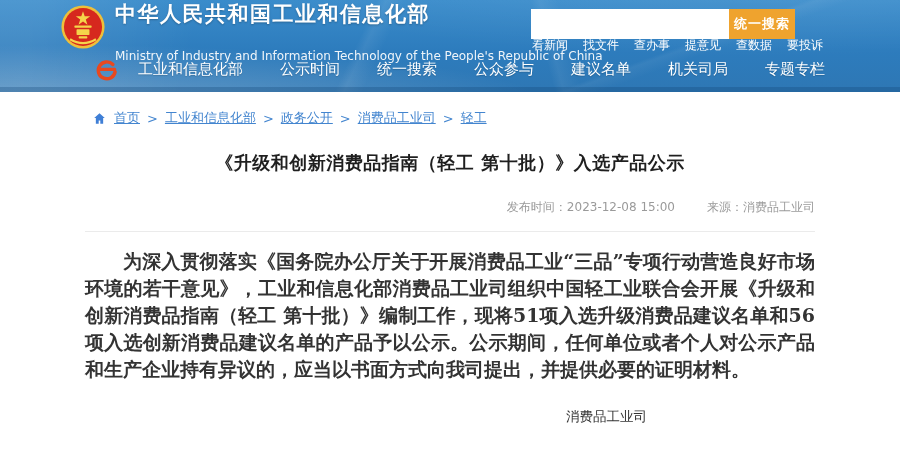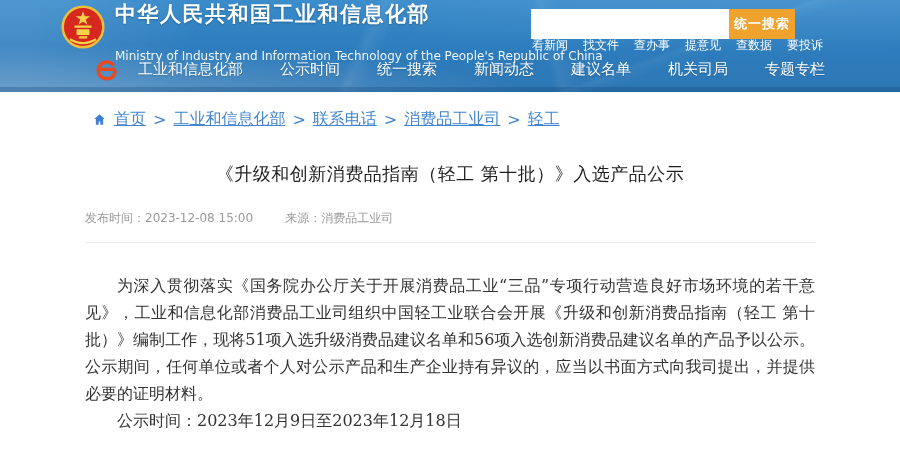--- a/index.html
+++ b/index.html
@@ -39,35 +39,35 @@
   .quick-links a { color:#fff; font-size:12px; text-decoration:none; white-space:nowrap; }
 
   .nav-bar { position:absolute; left:0; right:0; top:52px; height:35px;
     display:flex; align-items:center; padding-left:94px; z-index:2; }
   .nav-logo { width:26px; height:26px; margin-right:18px; flex:0 0 auto; }
   .nav-item { color:#fff; font-size:15px; text-decoration:none; margin-right:37px;
     white-space:nowrap; text-shadow:0 1px 1px rgba(0,0,0,0.18); }
 
   
   .breadcrumb { display:flex; align-items:center; gap:7px; margin:17px 0 0 93px;
-    font-size:16px; }
+    font-size:13px; }
   .crumb { color:#4385cf; text-decoration:underline; cursor:pointer; }
   .crumb-sep { color:#4385cf; text-decoration:none; }
   .home-icon { width:13px; height:13px; margin-right:1px; }
 
   
   .article { padding:0 85px; }
-  .article-title { text-align:center; font-size:18px; font-weight:normal; color:#1f1f1f;
-    margin-top:32px; letter-spacing:0.5px; }
-  .article-meta { text-align:left; font-size:12px; color:#9a9a9a; margin-top:24px; }
+  .article-title { text-align:center; font-size:18px; font-weight:bold; color:#1f1f1f;
+    margin-top:24px; letter-spacing:0.5px; }
+  .article-meta { text-align:right; font-size:12px; color:#9a9a9a; margin-top:24px; }
   .meta-source-label { margin-left:32px; }
   .divider { border:none; border-top:1px solid #ebebeb; margin-top:15px; }
 
-  .article-body { margin-top:29px; font-size:16px; color:#333; line-height:27px;
-    font-family:"DejaVu Serif", "Liberation Serif", serif; }
+  .article-body { margin-top:16px; font-size:19px; color:#333; line-height:27px;
+    font-family:"DejaVu Serif", "Liberation Serif", serif;font-weight:bold; }
   .article-body p { text-indent:2em; text-align:justify; }
   .attachment-link { color:#333; text-decoration:none; cursor:pointer; }
 
   .signature-block { margin-top:20px; text-align:right; padding-right:168px;
     font-size:13.5px; color:#333; line-height:27px;
     font-family:"DejaVu Serif", "Liberation Serif", serif; }
 </style>
 </head>
 <body>
 
@@ -103,53 +103,52 @@
   </div>
 
   <nav class="nav-bar">
     <svg class="nav-logo" viewBox="0 0 24 24">
       <path d="M19.5 13.5a7.8 7.8 0 1 1-2.1-6.6" stroke="#e8491f" stroke-width="3.2" fill="none" stroke-linecap="round"></path>
       <path d="M5 11.5h14" stroke="#e8491f" stroke-width="3" stroke-linecap="round"></path>
     </svg>
     <a class="nav-item">工业和信息化部</a>
     <a class="nav-item">公示时间</a>
     <a class="nav-item">统一搜索</a>
-    <a class="nav-item">新闻动态</a>
+    <a class="nav-item">公众参与</a>
     <a class="nav-item">建议名单</a>
     <a class="nav-item">机关司局</a>
     <a class="nav-item">专题专栏</a>
   </nav>
 </div>
 
 <div class="breadcrumb">
   <svg class="home-icon" viewBox="0 0 16 16">
     <path d="M8 1.5 1.5 7.5h2v7h3.5v-4h2v4h3.5v-7h2z" fill="#3f7fd6"></path>
   </svg>
   <a class="crumb">首页</a>
   <span class="crumb-sep">&gt;</span>
   <a class="crumb">工业和信息化部</a>
   <span class="crumb-sep">&gt;</span>
-  <a class="crumb">联系电话</a>
+  <a class="crumb">政务公开</a>
   <span class="crumb-sep">&gt;</span>
   <a class="crumb">消费品工业司</a>
   <span class="crumb-sep">&gt;</span>
   <a class="crumb">轻工</a>
 </div>
 
 <div class="article">
   <h1 class="article-title">《升级和创新消费品指南（轻工 第十批）》入选产品公示</h1>
 
   <div class="article-meta">
     <span>发布时间：</span><span>2023-12-08 15:00</span><span class="meta-source-label">来源：</span><span>消费品工业司</span>
   </div>
 
   <hr class="divider">
 
   <div class="article-body">
     <p>为深入贯彻落实《国务院办公厅关于开展消费品工业“三品”专项行动营造良好市场环境的若干意见》，工业和信息化部消费品工业司组织中国轻工业联合会开展《升级和创新消费品指南（轻工 第十批）》编制工作，现将51项入选升级消费品建议名单和56项入选创新消费品建议名单的产品予以公示。公示期间，任何单位或者个人对公示产品和生产企业持有异议的，应当以书面方式向我司提出，并提供必要的证明材料。</p>
-    <p>公示时间：2023年12月9日至2023年12月18日</p>
   </div>
 
   <div class="signature-block">
     <div>消费品工业司</div>
 
   </div>
 </div>
 
 </body></html>

